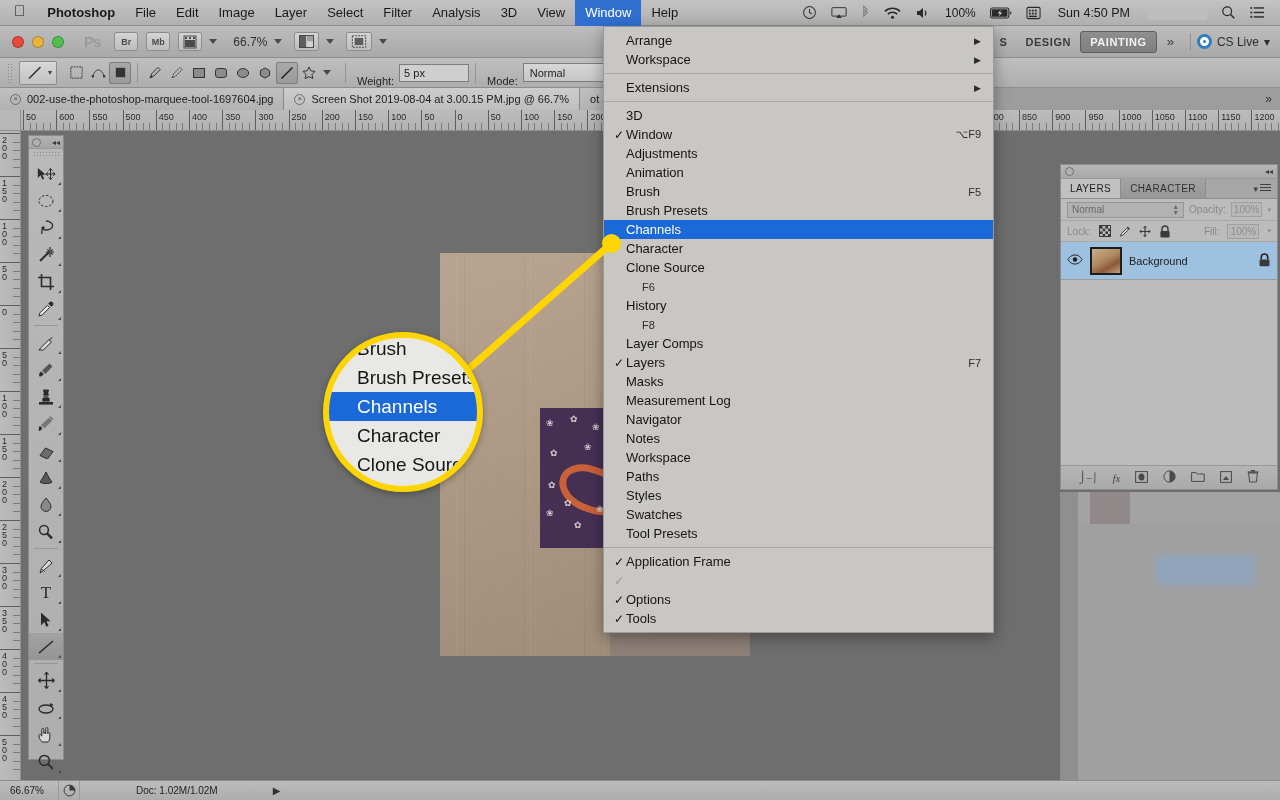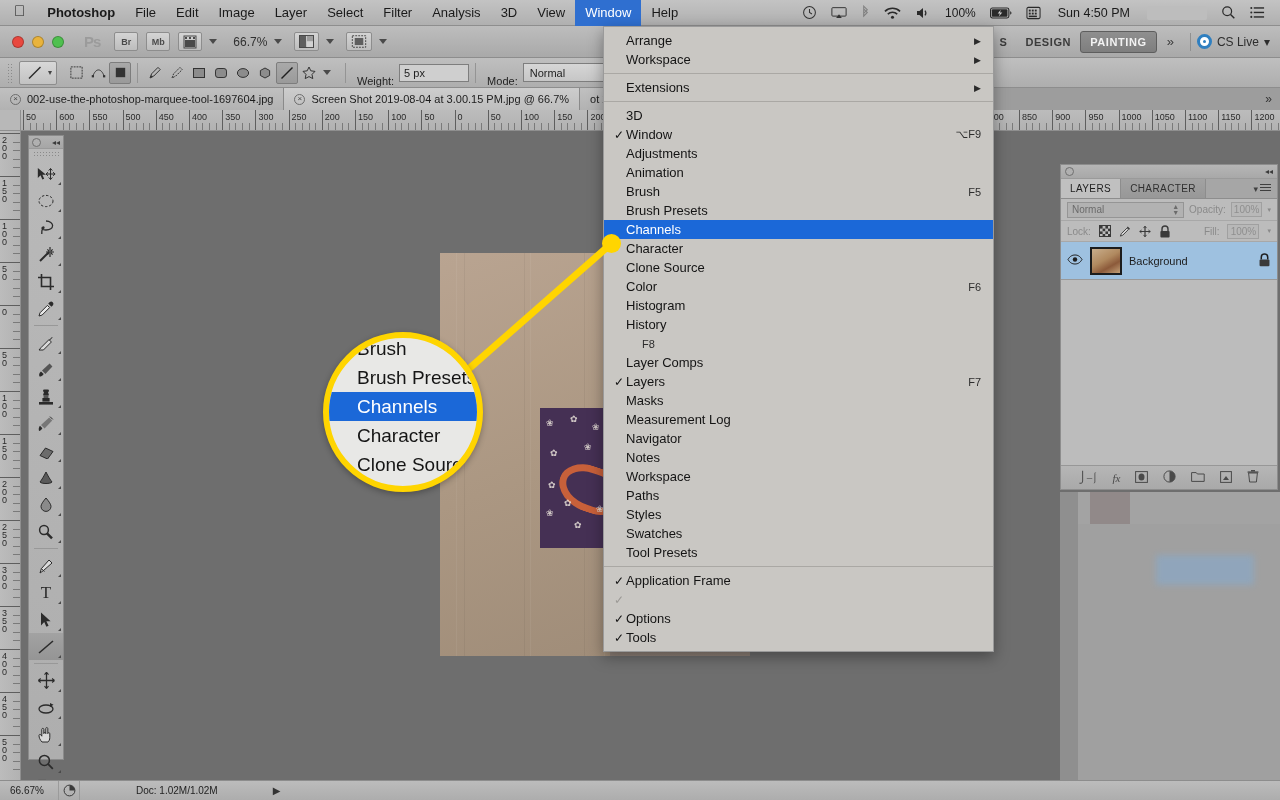--- a/index.html
+++ b/index.html
@@ -1204,26 +1204,21 @@
       <div class="mrow">
         <span class="ck"></span>
         <span class="txt">Character</span>
       </div>
       <div class="mrow">
         <span class="ck"></span>
         <span class="txt">Clone Source</span>
       </div>
       <div class="mrow">
         <span class="ck"></span>
-        <span class="txt">Color</span>
         <span class="key">F6</span>
-      </div>
-      <div class="mrow">
-        <span class="ck"></span>
-        <span class="txt">Histogram</span>
       </div>
       <div class="mrow">
         <span class="ck"></span>
         <span class="txt">History</span>
       </div>
       <div class="mrow">
         <span class="ck"></span>
         <span class="key">F8</span>
       </div>
       <div class="mrow">

